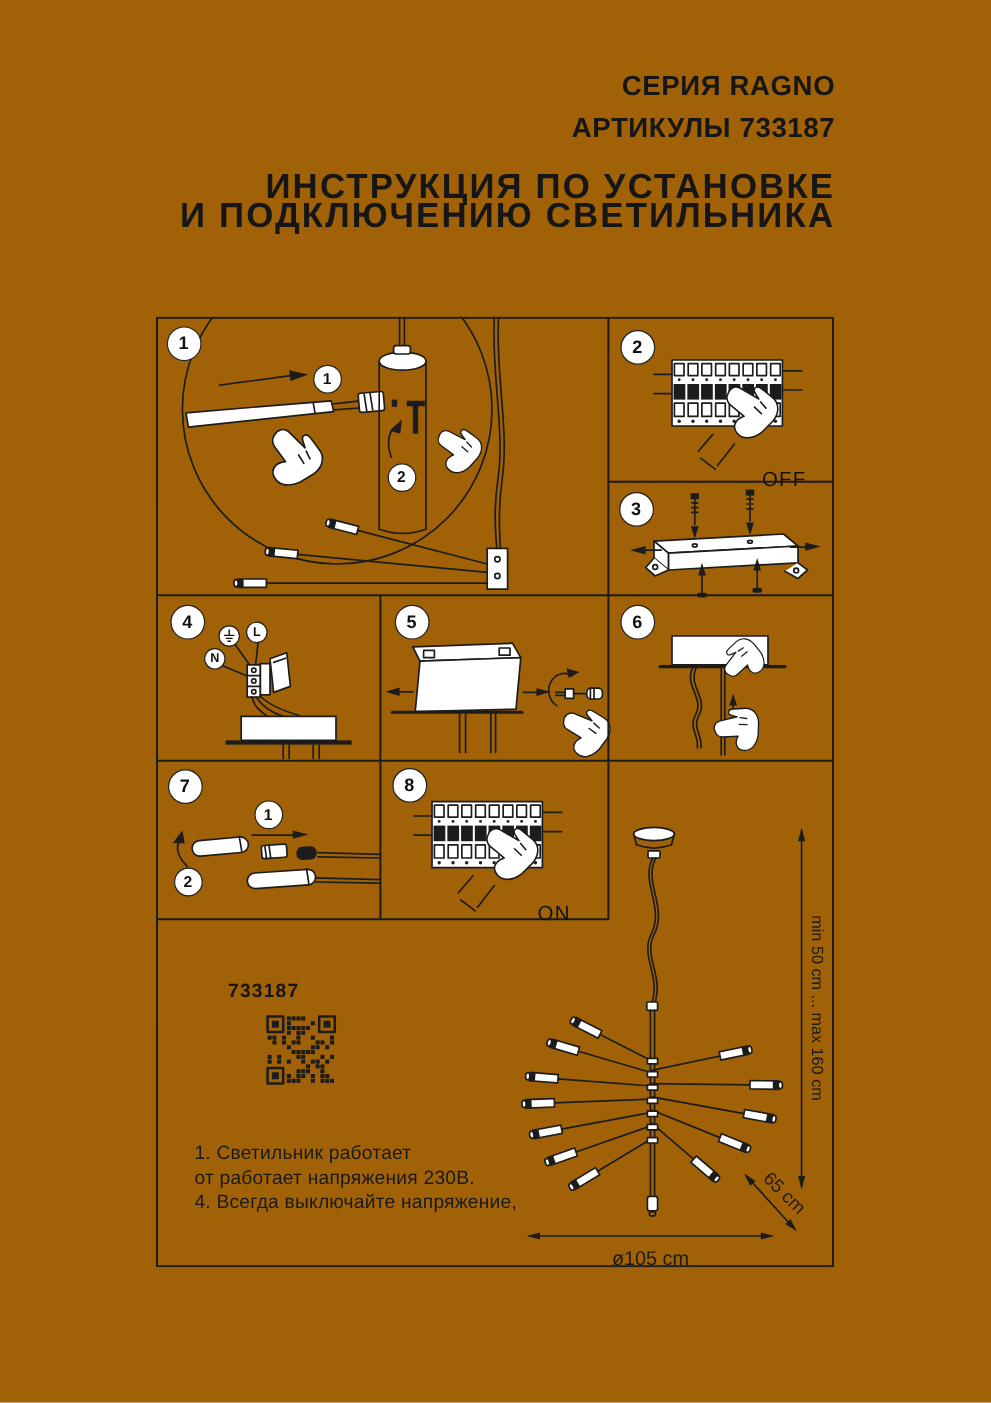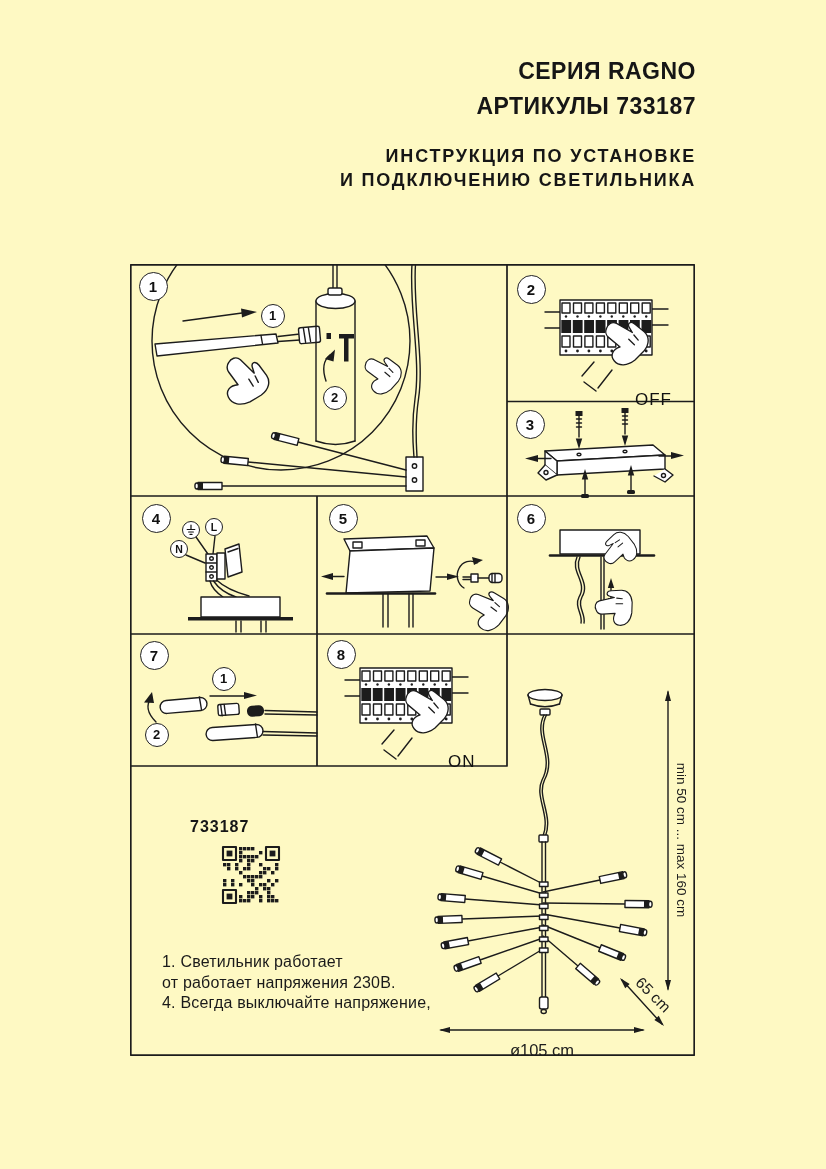--- a/index.html
+++ b/index.html
@@ -1,21 +1,21 @@
 <!DOCTYPE html>
 <html><head>
 <meta charset="utf-8">
 <style>
   html,body{margin:0;padding:0;background:#fff;}
-  .page{position:relative;width:826px;height:1169px;background:#fef9c3;overflow:hidden;
+  .page{position:relative;width:826px;height:1169px;background:#a16207;overflow:hidden;
         outline:1px solid #c9c9c9;font-family:"Liberation Sans",sans-serif;color:#161616;}
   
   .hdr{position:absolute;right:130px;top:54px;text-align:right;}
   .hdr .series{font-size:23px;font-weight:bold;line-height:35px;letter-spacing:0.5px;}
-  .hdr .mtitle{margin-top:21px;font-size:18px;font-weight:bold;line-height:23.5px;letter-spacing:1.8px;}
+  .hdr .mtitle{margin-top:21px;font-size:29px;font-weight:bold;line-height:23.5px;letter-spacing:1.8px;}
   
   .board{position:absolute;left:130px;top:264px;width:565px;height:792px;}
   svg.art{position:absolute;left:0;top:0;}
   .art path,.art rect,.art circle,.art ellipse{stroke:#1c1c1c;stroke-width:1.4;fill:none;stroke-linejoin:round;stroke-linecap:round;}
   .art .f{fill:#1c1c1c;stroke:none;}
   .art .w{fill:#ffffff;}
   .art .grid{stroke-width:1.7;fill:none;}
   .art .thick{stroke-width:2.6;}
   .art .qrf{stroke-width:2.1;}
   

